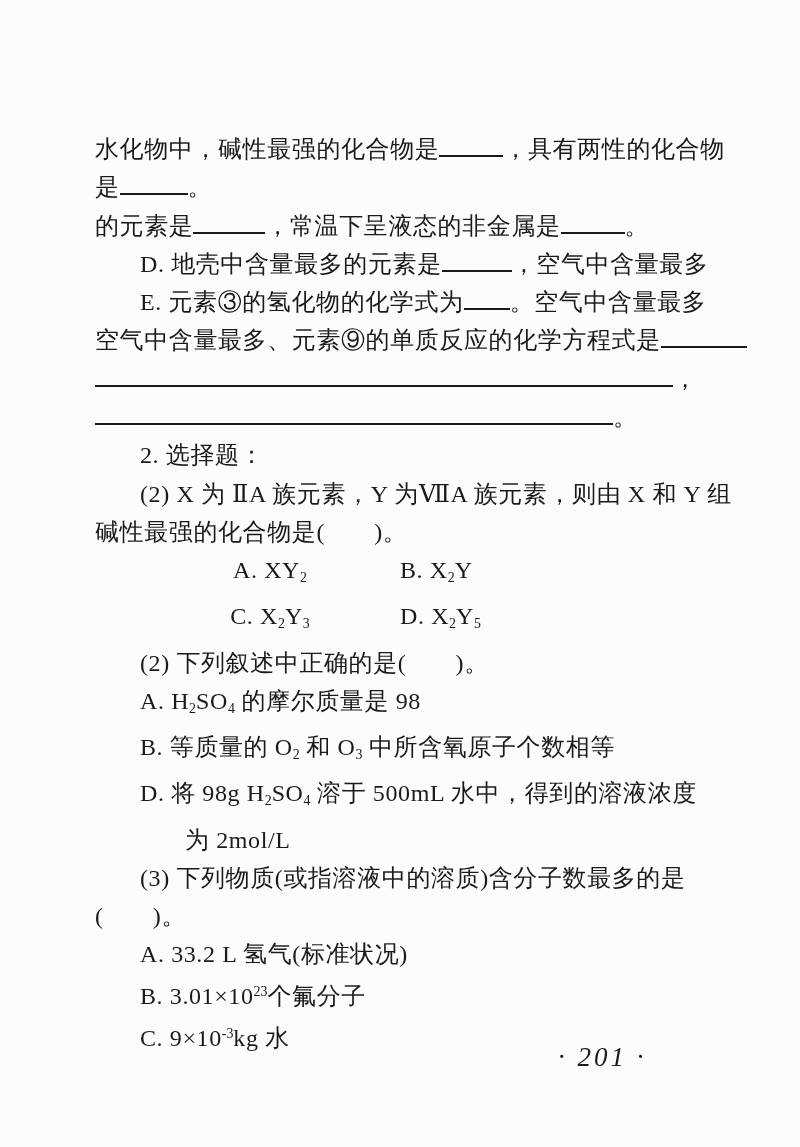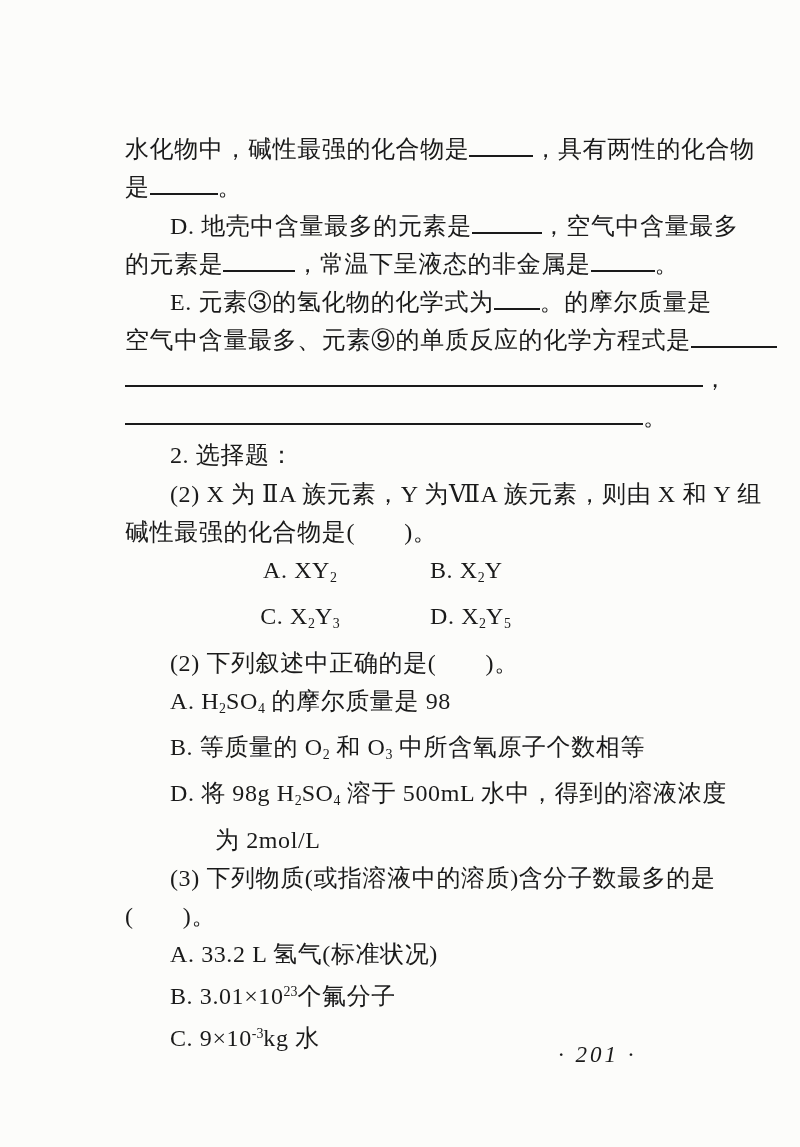--- a/index.html
+++ b/index.html
@@ -12,65 +12,64 @@
     font-family: "Liberation Serif", "DejaVu Serif", serif;
   }
   .page {
     position: absolute;
     left: 95px;
     top: 130px;
     width: 622px;
     font-size: 24px;
     letter-spacing: 0.6px;
     line-height: 38.3px;
-    margin-left: 30px;
   }
   .line { white-space: nowrap; }
   .indent  { padding-left: 45px; }
   .indent2 { padding-left: 90px; }
   .blank {
     display: inline-block;
     height: 0.95em;
     border-bottom: 2px solid var(--text-color, #1a1a1a);
     vertical-align: baseline;
   }
   .opt-row { display: flex; text-align: center; }
   .opt-row .col1 { width: 260px; flex: 0 0 260px; }
   sub { font-size: 0.58em; vertical-align: -0.28em; letter-spacing: 0; }
   sup { font-size: 0.58em; vertical-align: 0.55em; letter-spacing: 0; }
   .page-number {
     position: absolute;
     left: 558px;
     top: 1042px;
-    font-size: 23px;
+    font-size: 27px;
     font-style: italic;
     letter-spacing: 3px;
   }
 </style>
 </head>
 <body style="--page-bg: #fcfcfa; --text-color: #1a1a1a;">
 
 <div class="page">
 
   <div class="line">
     <span>水化物中，碱性最强的化合物是</span><span class="blank" style="width:64px"></span><span>，具有两性的化合物</span>
   </div>
   <div class="line">
     <span>是</span><span class="blank" style="width:68px"></span><span>。</span>
   </div>
 
+  <div class="line">
+    <span>的元素是</span><span class="blank" style="width:72px"></span><span>，常温下呈液态的非金属是</span><span class="blank" style="width:64px"></span><span>。</span>
+  </div>
   <div class="line indent">
     <span>D. 地壳中含量最多的元素是</span><span class="blank" style="width:70px"></span><span>，空气中含量最多</span>
   </div>
-  <div class="line">
-    <span>的元素是</span><span class="blank" style="width:72px"></span><span>，常温下呈液态的非金属是</span><span class="blank" style="width:64px"></span><span>。</span>
-  </div>
 
   <div class="line indent">
-    <span>E. 元素③的氢化物的化学式为</span><span class="blank" style="width:46px"></span><span>。的摩尔质量是</span>
+    <span>E. 元素③的氢化物的化学式为</span><span class="blank" style="width:46px"></span><span>。空气中含量最多</span>
   </div>
   <div class="line">
     <span>空气中含量最多、元素⑨的单质反应的化学方程式是</span><span class="blank" style="width:86px"></span>
   </div>
   <div class="line">
     <span class="blank" style="width:578px"></span><span>，</span>
   </div>
   <div class="line">
     <span class="blank" style="width:518px"></span><span>。</span>
   </div>

